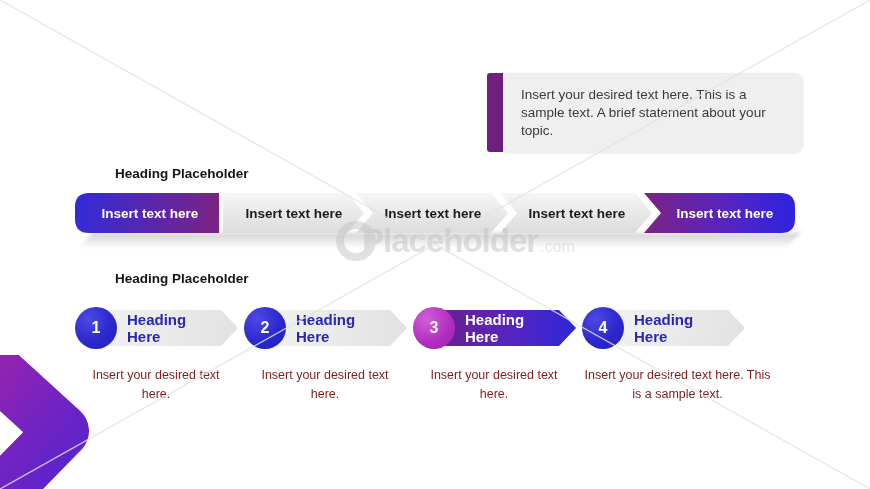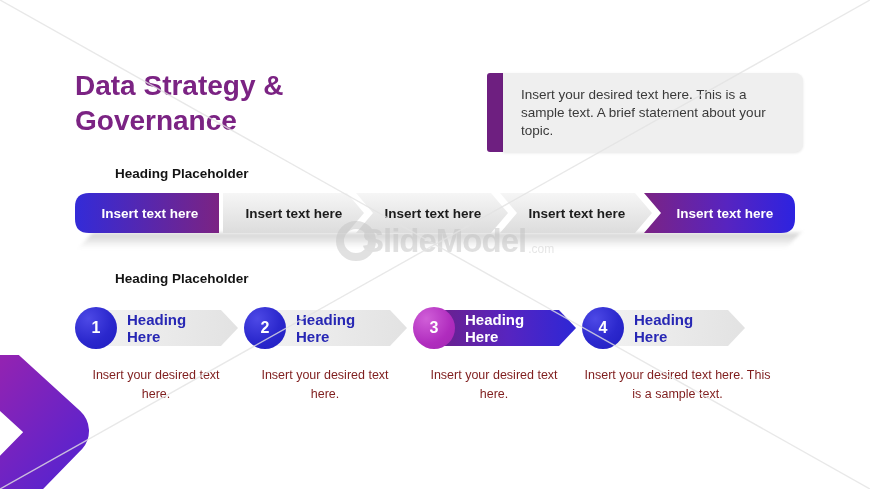--- a/index.html
+++ b/index.html
@@ -44,21 +44,21 @@
 
   
   .watermark{
     position:absolute;left:336px;top:221px;z-index:6;display:flex;align-items:center;
     opacity:0.5;pointer-events:none;
   }
   .wm-ring{
     width:24px;height:24px;border:8px solid #c4c4c4;border-radius:50%;flex:0 0 auto;
   }
   .wm-text{font-size:33px;font-weight:bold;color:#c2c2c2;letter-spacing:-1px;margin-left:-14px;}
-  .wm-suffix{font-size:12px;color:#cccccc;align-self:flex-end;margin:0 0 5px 2px;}
+  .wm-suffix{font-size:16px;color:#cccccc;align-self:flex-end;margin:0 0 5px 2px;}
 
   
   .item{position:absolute;top:307px;width:163px;height:42px;z-index:4;}
   .item .arrow{
     position:absolute;left:12px;top:3px;right:0;bottom:3px;
     background:linear-gradient(95deg,#f3f3f3,#e2e2e2);
     border-radius:18px 0 0 18px;
     clip-path:polygon(0 0, calc(100% - 17px) 0, 100% 50%, calc(100% - 17px) 100%, 0 100%);
   }
   .item.highlight .arrow{background:linear-gradient(90deg,#6e2083 0%,#5724c0 55%,#2d27d6 100%);}
@@ -93,21 +93,20 @@
   <svg class="decor" width="145" height="134" viewBox="0 0 145 134">
     <defs>
       <linearGradient id="gdec" x1="-10" y1="20" x2="120" y2="130" gradientUnits="userSpaceOnUse">
         <stop offset="0" stop-color="#9223b2"></stop>
         <stop offset="1" stop-color="#4523d8"></stop>
       </linearGradient>
     </defs>
     <path d="M -30,-8 L 62,76 L -22,162" fill="none" stroke="url(#gdec)" stroke-width="54" stroke-linejoin="round" stroke-linecap="round"></path>
   </svg>
 
-  <h1 class="title">Data Strategy &amp; Governance</h1>
 
   <div class="callout">
     <div class="callout-bar"></div>
     <div class="callout-box">Insert your desired text here. This is a sample text. A brief statement about your topic.</div>
   </div>
 
   <h2 class="sec-heading h1">Heading Placeholder</h2>
 
   <div class="bar-shadow"></div>
 
@@ -134,21 +133,21 @@
     <path d="M569,0 H706 Q720,0 720,14 V26 Q720,40 706,40 H569 L586,20 Z" fill="url(#g5)"></path>
     <text x="75" y="25" text-anchor="middle" font-size="13.5" font-weight="bold" fill="#ffffff">Insert text here</text>
     <text x="219" y="25" text-anchor="middle" font-size="13.5" font-weight="bold" fill="#1c1c1c">Insert text here</text>
     <text x="358" y="25" text-anchor="middle" font-size="13.5" font-weight="bold" fill="#1c1c1c">Insert text here</text>
     <text x="502" y="25" text-anchor="middle" font-size="13.5" font-weight="bold" fill="#1c1c1c">Insert text here</text>
     <text x="650" y="25" text-anchor="middle" font-size="13.5" font-weight="bold" fill="#ffffff">Insert text here</text>
   </svg>
 
   <div class="watermark">
     <div class="wm-ring"></div>
-    <div class="wm-text">SlideModel</div>
+    <div class="wm-text">Placeholder</div>
     <div class="wm-suffix">.com</div>
   </div>
 
   <h2 class="sec-heading h2">Heading Placeholder</h2>
 
   <div class="item i1">
     <div class="arrow"></div>
     <div class="circle">1</div>
     <div class="label">Heading Here</div>
   </div>

